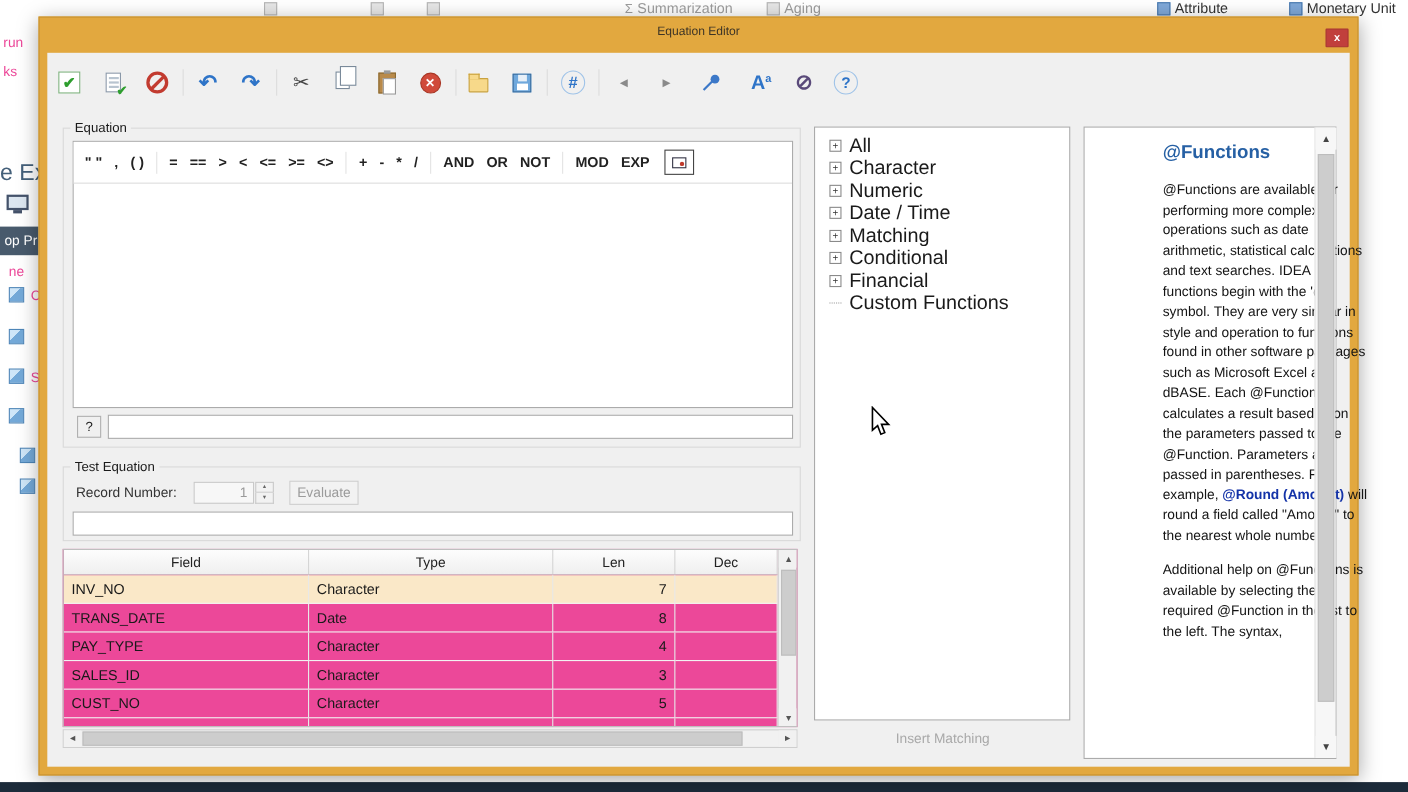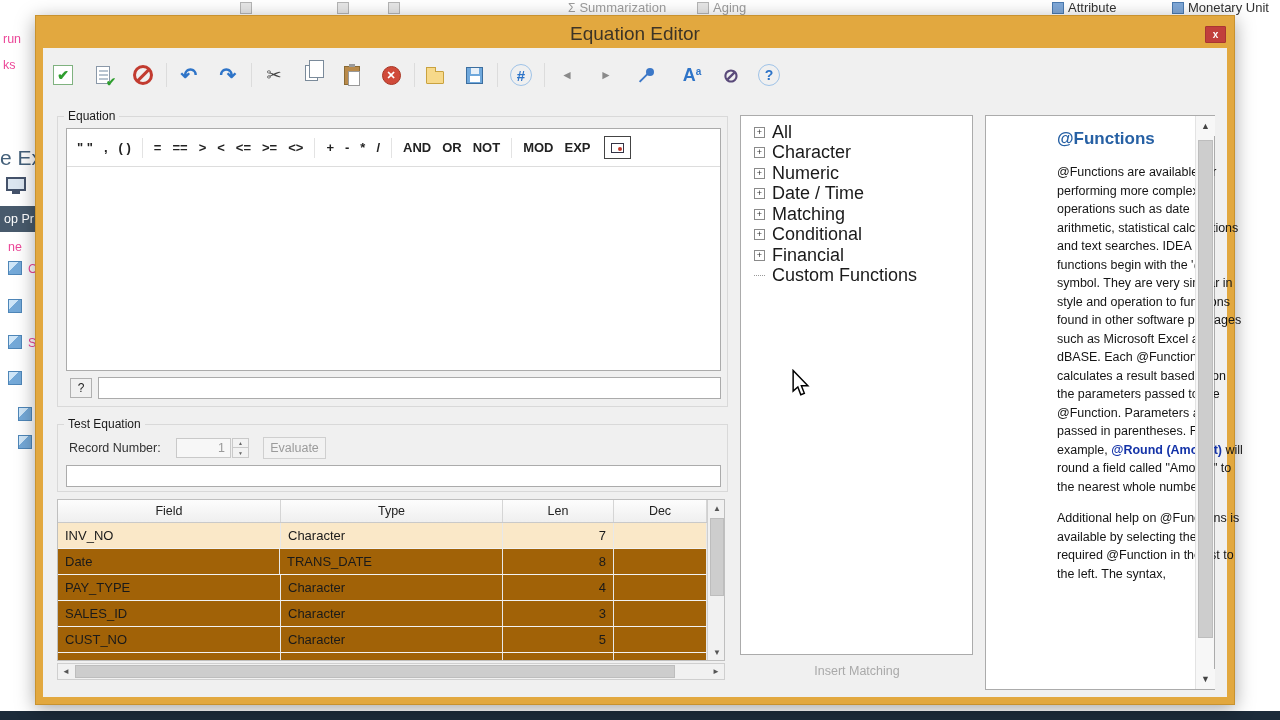--- a/index.html
+++ b/index.html
@@ -12,21 +12,21 @@
 .ribbon-ic{display:inline-block;width:12px;height:12px;background:#7FA8D8;border:1px solid #4A7AB0;flex:none}
 .ribbon-ic.gray{background:#E6E6E6;border-color:#B5B5B5}
 .taskbar{left:0;top:711px;width:1280px;height:9px;background:#1C2B3A}
 .cube{width:14px;height:14px;background:linear-gradient(135deg,#CFE6F8 0 40%,#74A9D8 40%);border:1px solid #4E86B8}
 .side-label{font-size:12.5px;color:#ec4899;white-space:nowrap}
 .mon{width:20px;height:14px;border:2px solid #44526A;background:#DCE6F0;position:relative}
 .mon::after{content:"";position:absolute;left:4px;bottom:-5px;width:8px;height:3px;background:#44526A}
 .darktab{background:#485A6C;color:#fff;font-size:12.5px;line-height:26px;padding-left:4px;white-space:nowrap}
 
 .dlg-frame{left:35px;top:15px;width:1200px;height:690px;background:#E2A83F;border:1px solid #C8922F;box-shadow:0 4px 18px rgba(0,0,0,.35)}
-.dlg-title{left:35px;top:23px;width:1200px;text-align:center;font-size:19px;color:#3D3426}
+.dlg-title{left:35px;top:23px;width:1200px;text-align:center;font-size:11px;color:#3D3426}
 .dlg-close{left:1205px;top:26px;width:21px;height:17px;background:#C13F3C;border:1px solid #A83533;color:#fff;font-size:10px;font-weight:bold;display:flex;align-items:center;justify-content:center;border-radius:1px;cursor:pointer}
 .dlg-body{left:43px;top:48px;width:1184px;height:649px;background:#F0F0F0}
 
 .tbi{width:30px;height:30px;display:flex;align-items:center;justify-content:center}
 .tbsep{width:1px;height:24px;background:#DCDCDC}
 .g-blue{color:#2E74C8;font-weight:bold}
 .g-gray{color:#8A8A8A}
 .v-box{width:20px;height:20px;border:1px solid #7FB27F;background:#fff;display:flex;align-items:center;justify-content:center}
 .chk{color:#2E9E2E;font-weight:bold;font-size:14px;line-height:1}
 .doc{width:14px;height:18px;background:#fff;border:1px solid #8A98A8;position:relative}
@@ -58,21 +58,21 @@
 .btn-dis{background:#F2F2F2;border:1px solid #CFCFCF;color:#9B9B9B;font-size:12.5px;display:flex;align-items:center;justify-content:center}
 .btn-sm{background:#F0F0F0;border:1px solid #B0B0B0;font-size:12px;display:flex;align-items:center;justify-content:center}
 
 .opbar{display:flex;align-items:center;gap:11px;padding:0 10px;height:38px;border-bottom:1px solid #DDD;background:#fff}
 .op{font-size:13px;font-weight:bold;color:#222;white-space:pre}
 .opsep{width:1px;height:20px;background:#E3E3E3}
 .opbtn{width:27px;height:23px;border:1px solid #444;background:#fff;display:flex;align-items:center;justify-content:center;margin-left:2px}
 .opbtn-ic{width:13px;height:10px;border:1px solid #334;position:relative;background:#fff}
 .opbtn-ic::after{content:"";position:absolute;right:1px;bottom:1px;width:4px;height:4px;background:#C0392B;border-radius:50%}
 
-.tblwrap{left:57px;top:499px;width:668px;height:162px;background:#a16207;border:1px solid #BFBFBF;overflow:hidden}
+.tblwrap{left:57px;top:499px;width:668px;height:162px;background:#ec4899;border:1px solid #BFBFBF;overflow:hidden}
 .th{position:absolute;left:0;top:0;display:flex;height:23px;background:linear-gradient(#FDFDFD,#EFEFEF);border-bottom:1px solid #C9C9C9;width:649px}
 .th>div{display:flex;align-items:center;justify-content:center;font-size:12.5px;color:#222;border-right:1px solid #D5D5D5}
 .trow{position:absolute;left:0;display:flex;height:26px;width:649px}
 .tc{display:flex;align-items:center;border-right:1px solid #E8E8E8;border-bottom:1px solid #F2F2F2;height:26px;padding:0 7px;font-size:13px;color:#1a1a1a;overflow:hidden;white-space:nowrap}
 .num{justify-content:flex-end}
 .cw0{width:223px}.cw1{width:222px}.cw2{width:111px}.cw3{width:93px}
 .rowsel{background:#FAE8C8}
 
 .sb{background:#F1F1F1;border:1px solid #CFCFCF}
 .sb-btn{position:absolute;display:flex;align-items:center;justify-content:center;color:#555;font-size:8px;background:#F1F1F1}
@@ -269,22 +269,22 @@
     <div class="cw2">Len</div>
     <div class="cw3">Dec</div>
   </div>
   <div class="trow rowsel" style="top:23px">
     <div class="tc cw0">INV_NO</div>
     <div class="tc cw1">Character</div>
     <div class="tc cw2 num">7</div>
     <div class="tc cw3 num"></div>
   </div>
   <div class="trow" style="top:49px">
+    <div class="tc cw0">TRANS_DATE</div>
     <div class="tc cw1">Date</div>
-    <div class="tc cw0">TRANS_DATE</div>
     <div class="tc cw2 num">8</div>
     <div class="tc cw3 num"></div>
   </div>
   <div class="trow" style="top:75px">
     <div class="tc cw0">PAY_TYPE</div>
     <div class="tc cw1">Character</div>
     <div class="tc cw2 num">4</div>
     <div class="tc cw3 num"></div>
   </div>
   <div class="trow" style="top:101px">

